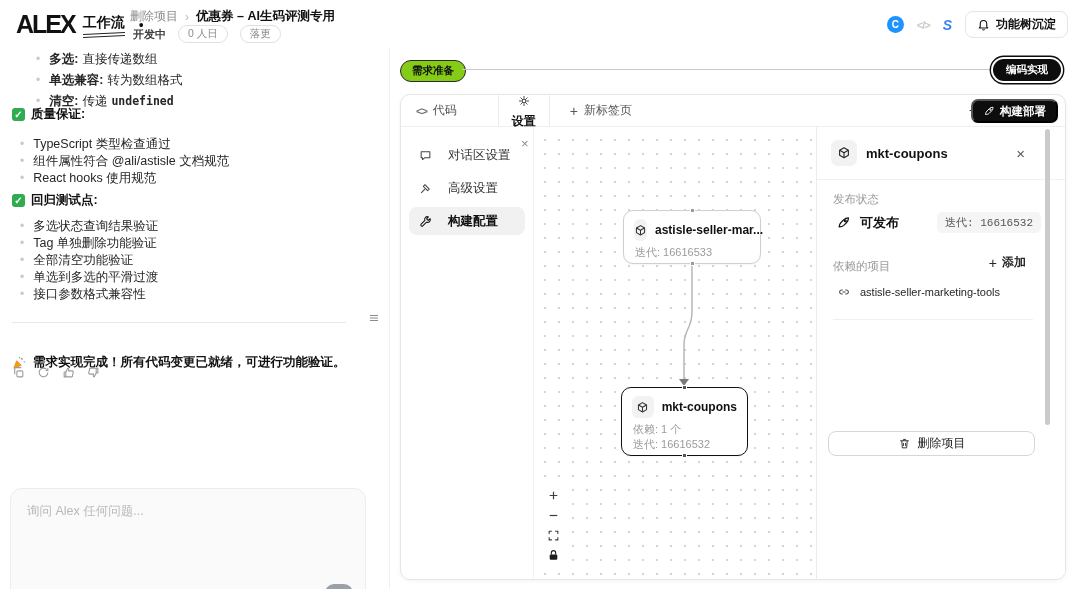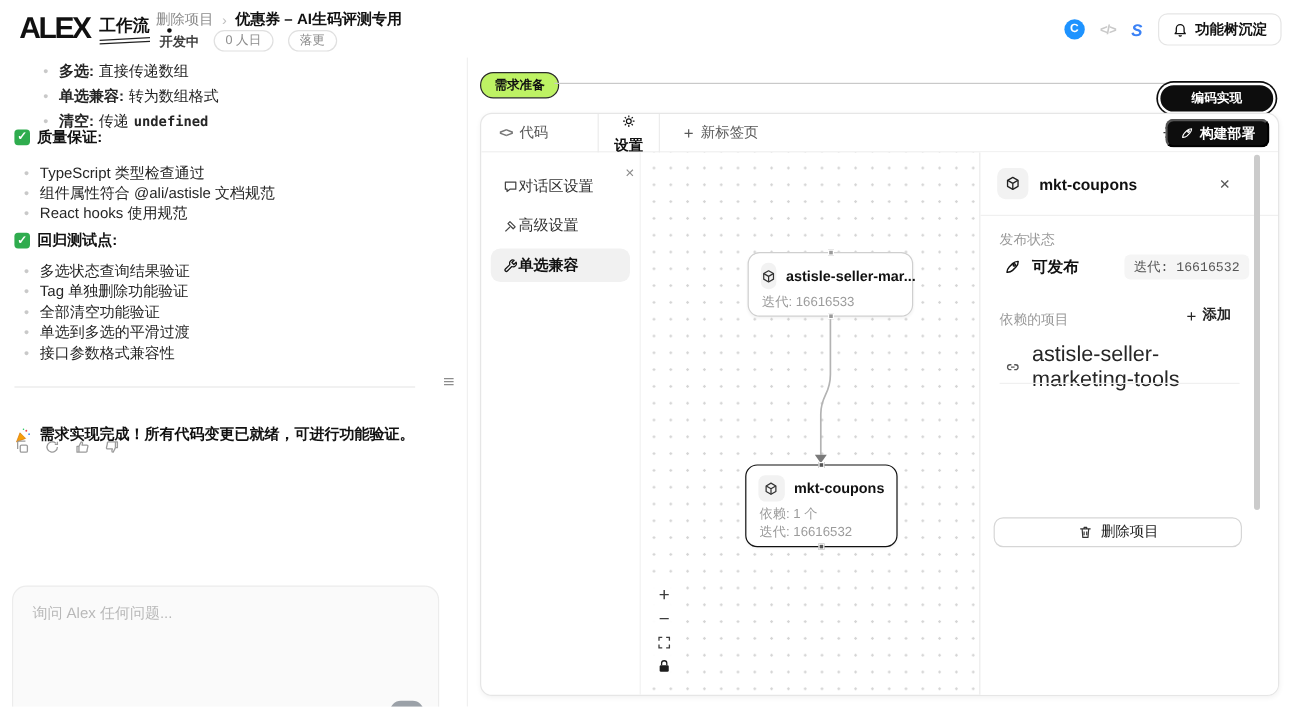--- a/index.html
+++ b/index.html
@@ -34,37 +34,37 @@
   .check-sq { width:13px; height:13px; border-radius:3px; background:#2fac4e; color:#fff; font-size:10px; font-weight:700; display:flex; align-items:center; justify-content:center; line-height:1; }
   .divider-h { height:1px; background:#e8e8e8; }
   .done-line { position:absolute; display:flex; align-items:center; gap:7px; font-size:12.5px; font-weight:700; color:#111; }
   .fb-icon { color:#9b9b9b; }
   .chat-box { left:10px; top:440px; width:356px; height:136px; background:#fafafa; border:1px solid #ececec; border-radius:12px; }
   .chat-box textarea { position:absolute; left:16px; top:14px; width:320px; height:80px; border:none; outline:none; background:transparent; resize:none; font-family:"Liberation Sans", sans-serif; font-size:12.5px; color:#333; }
   .chat-box textarea::placeholder { color:#b8b8b8; }
   .send-btn { position:absolute; right:12px; bottom:11px; width:28px; height:28px; border-radius:9px; background:#9ba1a8; display:flex; align-items:center; justify-content:center; }
 
   
-  .step-pill { font-size:10.5px; font-weight:700; color:#111; border:1.2px solid #2b2b2b; border-radius:999px; padding:3px 11px; background:#bef264; }
+  .step-pill { font-size:10.5px; font-weight:700; color:#111; border:1.2px solid #2b2b2b; border-radius:999px; padding:3px 11px; background:#84cc16; }
   .step-line { height:1.4px; background:#c9c9c9; }
-  .step-pill-dark { font-size:10.5px; font-weight:700; color:#fff; background:#0d0d0d; border-radius:999px; padding:4px 26px; box-shadow:0 0 0 2px #fff, 0 0 0 3.4px #0d0d0d;margin-top:12px; }
+  .step-pill-dark { font-size:10.5px; font-weight:700; color:#fff; background:#0d0d0d; border-radius:999px; padding:4px 13px; box-shadow:0 0 0 2px #fff, 0 0 0 3.4px #0d0d0d; }
 
   
   .card { left:400px; top:94px; width:666px; height:486px; border:1px solid #e6e6e6; border-radius:10px; background:#fff; box-shadow:0 1px 4px rgba(0,0,0,.05); overflow:hidden; }
   .tabbar { position:absolute; left:0; top:0; width:100%; height:32px; border-bottom:1px solid #efefef; display:flex; align-items:center; }
   .tab { display:flex; align-items:center; gap:6px; font-size:12px; color:#555; padding:0 13px; height:32px; }
   .tab.active { border-left:1px solid #ececec; border-right:1px solid #ececec; color:#111; font-weight:700; }
   .tab .x { color:#8c8c8c; font-size:13px; font-weight:400; margin-left:2px; }
   .newtab { display:flex; align-items:center; gap:6px; font-size:12px; color:#595959; padding:0 12px; }
   .newtab .plus { font-size:14px; color:#595959; }
   .deploy { position:absolute; right:7px; top:4px; height:24px; background:#0d0d0d; color:#fff; border-radius:7px; display:flex; align-items:center; gap:5px; padding:0 10px; font-size:11.5px; font-weight:700; }
   .tab-gear { position:absolute; right:82px; top:8px; color:#333; }
 
   .navcol { position:absolute; left:0; top:32px; width:133px; height:454px; padding:14px 8px; border-right:1px solid #f2f2f2; }
-  .nav-item { display:flex; align-items:center; gap:0; height:28px; padding:0 10px; border-radius:8px; font-size:12.5px; color:#333; margin-bottom:5px; }
+  .nav-item { display:flex; align-items:center; gap:16px; height:28px; padding:0 10px; border-radius:8px; font-size:12.5px; color:#333; margin-bottom:5px; }
   .nav-item.active { background:#f1f1f1; font-weight:700; color:#111; }
 
   .canvas { position:absolute; left:133px; top:32px; width:282px; height:454px;
     background-image:radial-gradient(circle, #d4d4d4 1px, transparent 1.2px);
     background-size:14px 14px; background-position:4px 6px; }
   .node { position:absolute; background:#fff; border:1px solid #cfcfcf; border-radius:10px; box-shadow:0 1px 2px rgba(0,0,0,.04); }
   .node.selected { border:1.6px solid #111; }
   .node-head { display:flex; align-items:center; gap:8px; padding:8px 10px 0 10px; }
   .node-icon-sq { width:22px; height:22px; border-radius:6px; background:#f2f2f2; display:flex; align-items:center; justify-content:center; color:#333; }
   .node-title { font-size:12px; font-weight:700; color:#111; white-space:nowrap; }
@@ -77,21 +77,21 @@
   .detail { position:absolute; left:415px; top:32px; width:251px; height:454px; border-left:1px solid #ececec; background:#fff; }
   .detail-head { display:flex; align-items:center; gap:9px; padding:13px 14px; border-bottom:1px solid #f0f0f0; }
   .detail-icon-sq { width:26px; height:26px; border-radius:7px; background:#f2f2f2; display:flex; align-items:center; justify-content:center; color:#222; }
   .detail-title { font-size:13px; font-weight:700; color:#111; flex:1; }
   .detail-x { font-size:15px; color:#595959; margin-right:28px; }
   .sec-label { font-size:11.5px; color:#9a9a9a; }
   .status-row { display:flex; align-items:center; gap:9px;font-family:Liberation Mono, monospace; }
   .status-name { font-size:13px; font-weight:700; color:#111; flex:1; }
   .iter-pill { font-size:11px; color:#555; background:#f5f5f5; border-radius:5px; padding:3px 8px; }
   .add-btn { display:flex; align-items:center; gap:5px; font-size:12px; font-weight:700; color:#262626; }
-  .dep-row { display:flex; align-items:center; gap:9px; font-size:18px; color:#262626; }
+  .dep-row { display:flex; align-items:center; gap:9px; font-size:11px; color:#262626; }
   .del-btn { position:absolute; left:11px; top:304px; width:207px; height:25px; border:1px solid #d6d6d6; border-radius:8px; background:#fff; display:flex; align-items:center; justify-content:center; gap:7px; font-size:12px; color:#1d1d1d; }
   .dscroll { position:absolute; right:17px; top:2px; width:5px; height:296px; background:#cbcbcb; border-radius:3px; }
 </style>
 </head>
 <body>
 
 <div class="stage">
 
   <div class="abs" style="left:0;top:0;width:1080px;height:48px;">
     <div class="abs flex" style="left:16px;top:10px;gap:8px;">
@@ -292,21 +292,21 @@
         <svg class="i" width="13" height="13" viewBox="0 0 24 24" fill="none" stroke="#444" stroke-width="1.9" stroke-linejoin="round">
             <path d="M4 20l7-7"></path>
             <path d="M11 5l8 8-3 3-8-8 3-3z"></path>
           </svg>
         <span>高级设置</span>
       </div>
       <div class="nav-item active">
         <svg class="i" width="13" height="13" viewBox="0 0 24 24" fill="none" stroke="#111" stroke-width="1.9" stroke-linejoin="round">
             <path d="M20.5 6.5a5 5 0 0 1-6.6 6.6L7 20a2.1 2.1 0 0 1-3-3l6.9-6.9a5 5 0 0 1 6.6-6.6L14 7l3 3 3.5-3.5z"></path>
           </svg>
-        <span>单选兼容</span>
+        <span>构建配置</span>
       </div>
     </div>
 
     <div class="canvas">
       <svg class="abs" width="282" height="454" style="left:0;top:0;" fill="none">
         <path d="M158 137 L158 185 C158 202 150 202 150 218 L150 252" stroke="#b3b3b3" stroke-width="1.4"></path>
         <polygon points="145,252 155,252 150,259" fill="#7a7a7a"></polygon>
       </svg>
 
       <div class="node" style="left:89px;top:83px;width:138px;height:54px;">

